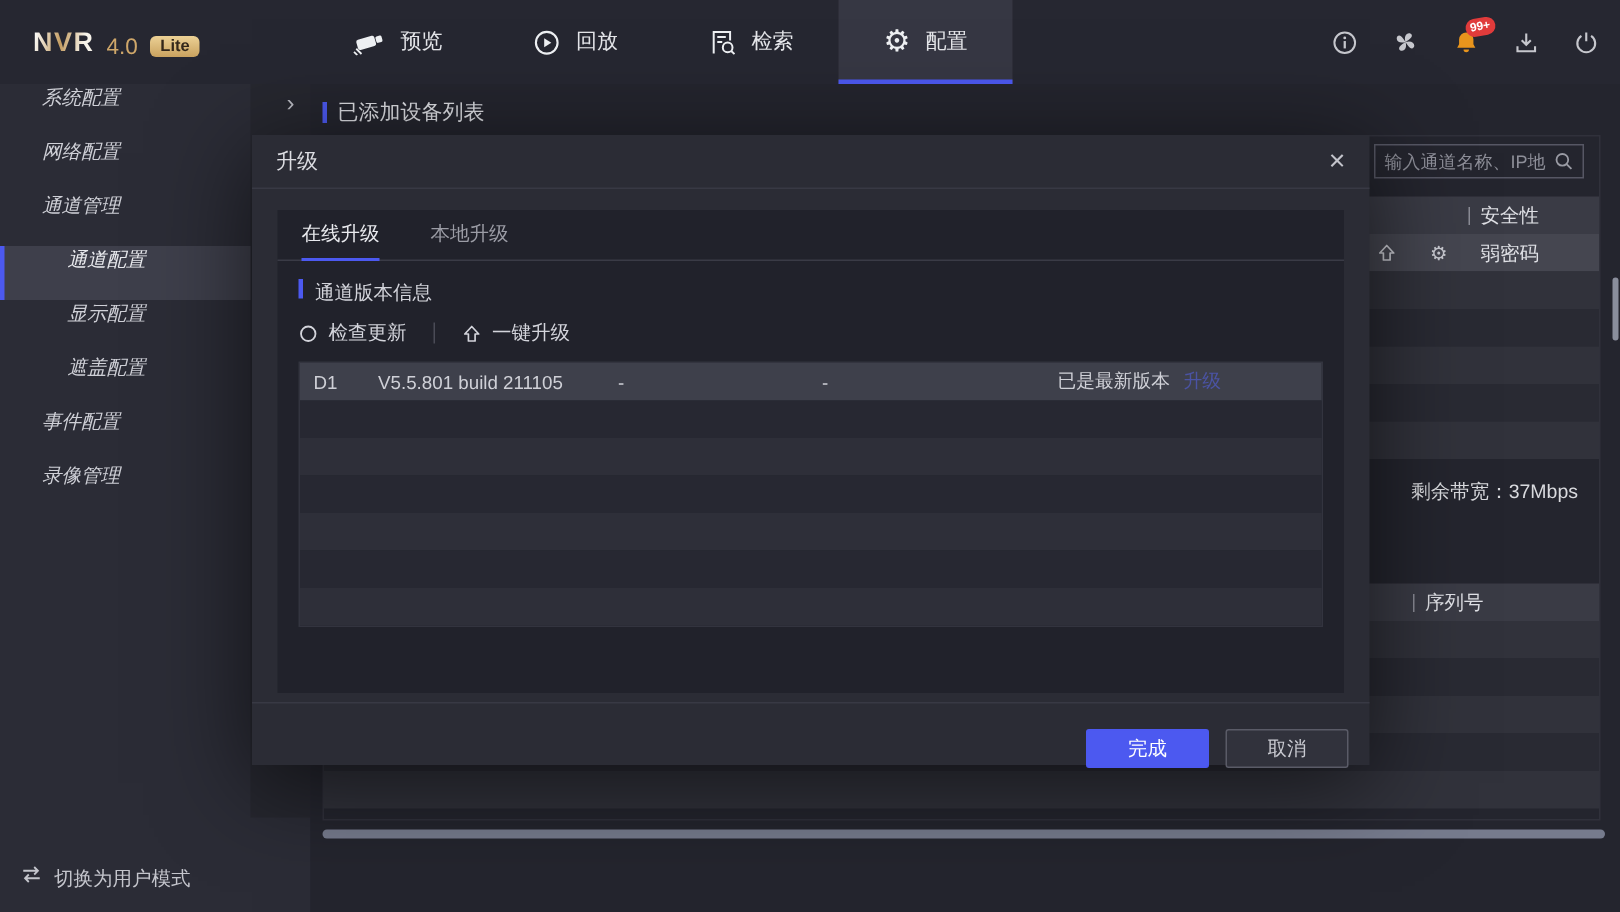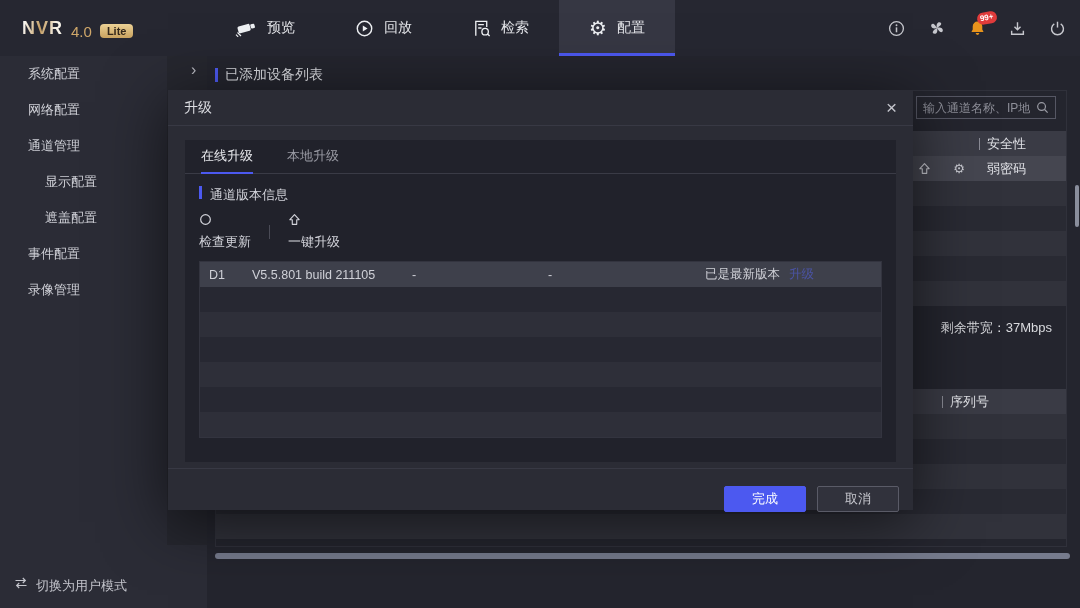--- a/index.html
+++ b/index.html
@@ -25,21 +25,21 @@
   .nav-tab.active { background:#363743; }
   .nav-tab.active::after { content:""; position:absolute; left:0; right:0; bottom:0; height:3px; background:#4c59f0; }
   .header-icons { position:absolute; right:14px; top:0; height:56px; display:flex; align-items:center; gap:23px; color:#c6c7cd; }
   .hicon { display:flex; cursor:pointer; position:relative; }
   .badge { position:absolute; top:-8px; left:8px; background:#e03b3b; color:#fff; font-size:8px;
     font-weight:bold; line-height:1; padding:2px 3px; border-radius:6px; transform:rotate(-10deg); }
   
   .sidebar { position:absolute; left:0; top:56px; width:207px; bottom:0; background:#2b2c36; }
   .sidebar-gutter { position:absolute; left:167px; top:0; width:40px; height:489px; background:#26272f; }
   .menu { position:absolute; left:0; top:0; width:167px; }
-  .menu-item { height:36px; display:flex; align-items:center; padding-left:28px; color:#cfd0d7; cursor:pointer; }
+  .menu-item { height:36px; display:flex; align-items:flex-start; padding-left:28px; color:#cfd0d7; cursor:pointer;font-style:italic; }
   .menu-item.sub { padding-left:45px; }
   .menu-item.active { background:#3e3f4b; border-left:3px solid #4c59f0; padding-left:42px; color:#e9eaee; }
   .sidebar-footer { position:absolute; left:14px; bottom:13px; display:flex; align-items:flex-start; gap:8px;
     color:#c4c5cc; cursor:pointer; }
   .collapse-arrow { position:absolute; left:191px; top:62px; color:#b9bac2; font-size:16px; line-height:1; cursor:pointer; }
   
   .main { position:absolute; left:207px; top:56px; right:0; bottom:0; background:#24252e; }
   .section-head { position:absolute; left:8px; top:10px; display:flex; align-items:center; gap:7px; }
   .blue-bar { width:3px; height:14px; background:#4c59f0; }
   .section-head span { font-size:14px; color:#dcdde2; }
@@ -63,21 +63,21 @@
   .modal-title { font-size:14px; color:#dcdde2; }
   .modal-close { color:#c3c4cb; font-size:19px; line-height:1; cursor:pointer; }
   .modal-panel { position:absolute; left:17px; top:50px; width:711px; height:322px; background:#21222b; }
   .tabs { height:34px; border-bottom:1px solid #3a3b46; display:flex; align-items:stretch; padding-left:16px; gap:34px; }
   .tab { display:flex; align-items:center; font-size:13px; color:#9b9ca5; cursor:pointer; border-bottom:2px solid transparent; margin-bottom:-1px; }
   .tab.active { color:#e9eaee; border-bottom-color:#4c59f0; }
   .panel-section { display:flex; align-items:flex-start; gap:8px; margin:12px 0 0 14px; }
   .panel-section .blue-bar { height:13px; }
   .panel-section span { color:#d3d4db; }
   .panel-actions { display:flex; align-items:center; margin:9px 0 0 14px; color:#d3d4db; }
-  .action-item { display:flex; gap:7px; cursor:pointer;flex-direction:column; }
+  .action-item { display:flex; align-items:center; gap:7px; cursor:pointer; }
   .action-div { width:1px; height:14px; background:#4a4b56; margin:0 18px; }
   .upg-table { margin:10px 14px 0 14px; border:1px solid #33343f; }
   .trow { display:flex; height:25px; align-items:center; font-size:12.5px; }
   .thead { background:#3a3b46; color:#dfe0e5; }
   .c1 { width:52px; padding-left:9px; } .c2 { width:160px; } .c3 { width:136px; }
   .c4 { flex:1; display:flex; align-items:center; padding-right:9px; }
   .c5 { width:92px; }
   .c4 .spacer { flex:1; }
   .row-d1 { background:#3e404b; color:#cfd0d7; cursor:pointer; }
   .upg-link { color:#5360e0; opacity:.6; cursor:pointer; }
@@ -181,20 +181,23 @@
     <div class="menu">
       <div class="menu-item">
           <span>系统配置</span>
         </div>
       <div class="menu-item">
           <span>网络配置</span>
         </div>
       <div class="menu-item">
           <span>通道管理</span>
         </div>
+      <div class="menu-item sub active">
+          <span>通道配置</span>
+        </div>
       <div class="menu-item sub">
           <span>显示配置</span>
         </div>
       <div class="menu-item sub">
           <span>遮盖配置</span>
         </div>
       <div class="menu-item">
           <span>事件配置</span>
         </div>
       <div class="menu-item">

